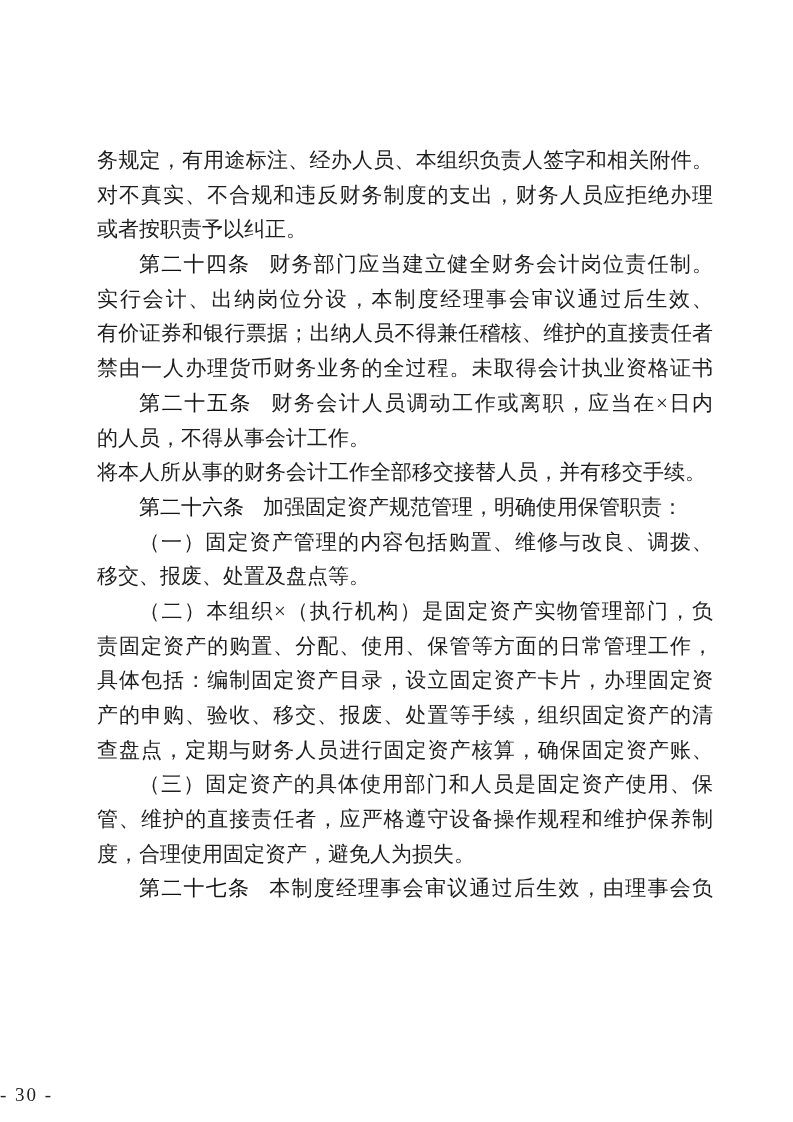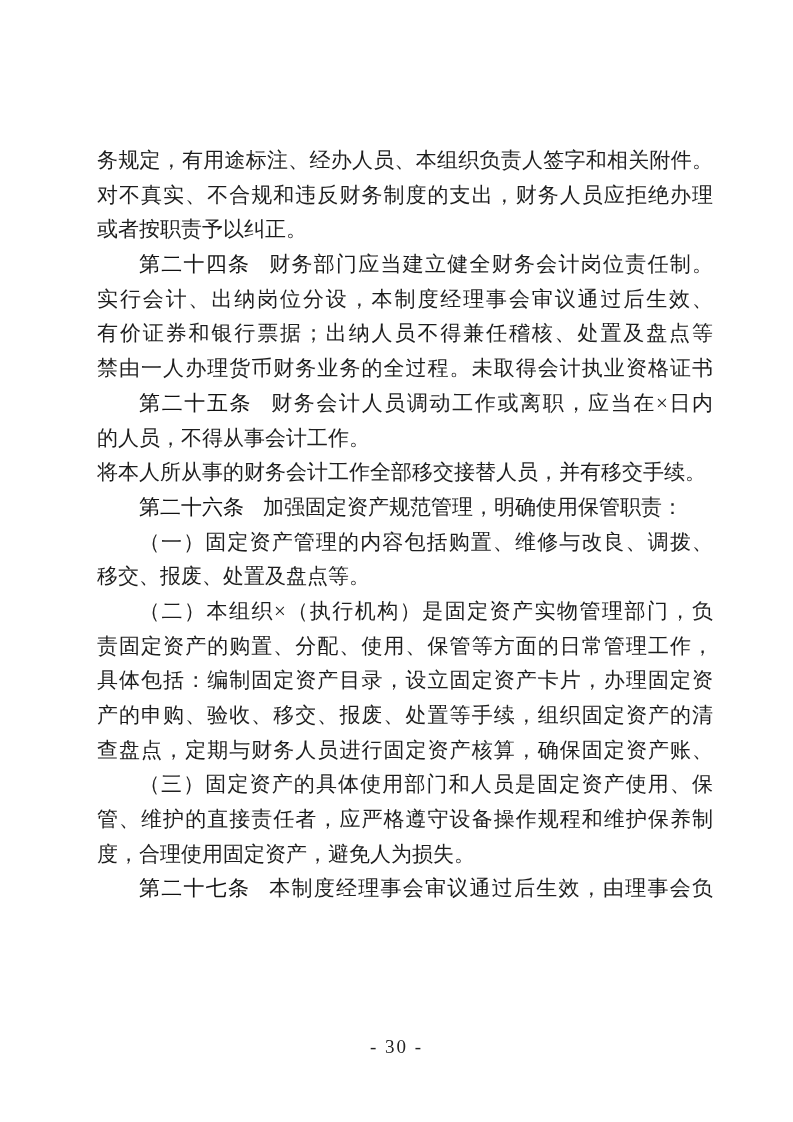--- a/index.html
+++ b/index.html
@@ -45,42 +45,42 @@
   .i {
     text-indent: 42px;
   }
   .art {
     font-weight: 400;
     color: #111111;
     margin-right: 19px;
   }
   .footer {
     position: absolute;
-    top: 1036px;
+    top: 1084px;
     left: 0;
     width: 100%;
-    text-align: center;
+    text-align: left;
     font-size: 19px;
     letter-spacing: 2px;
     color: #222222;
   }
 </style>
 </head>
 <body>
 
 <div class="page">
   <div class="content">
 
     <div class="ln j">务规定，有用途标注、经办人员、本组织负责人签字和相关附件。</div>
     <div class="ln j">对不真实、不合规和违反财务制度的支出，财务人员应拒绝办理</div>
     <div class="ln e">或者按职责予以纠正。</div>
 
     <div class="ln j i"><span class="art">第二十四条</span><span>财务部门应当建立健全财务会计岗位责任制。</span></div>
     <div class="ln j">实行会计、出纳岗位分设，本制度经理事会审议通过后生效、</div>
-    <div class="ln j">有价证券和银行票据；出纳人员不得兼任稽核、处置及盘点等</div>
+    <div class="ln j">有价证券和银行票据；出纳人员不得兼任稽核、维护的直接责任者</div>
     <div class="ln j">禁由一人办理货币财务业务的全过程。未取得会计执业资格证书</div>
     <div class="ln j i"><span class="art">第二十五条</span><span>财务会计人员调动工作或离职，应当在×日内</span></div>
 
     <div class="ln e">的人员，不得从事会计工作。</div>
     <div class="ln e">将本人所从事的财务会计工作全部移交接替人员，并有移交手续。</div>
 
     <div class="ln e i"><span class="art">第二十六条</span><span>加强固定资产规范管理，明确使用保管职责：</span></div>
 
     <div class="ln j i">（一）固定资产管理的内容包括购置、维修与改良、调拨、</div>
     <div class="ln e">移交、报废、处置及盘点等。</div>

